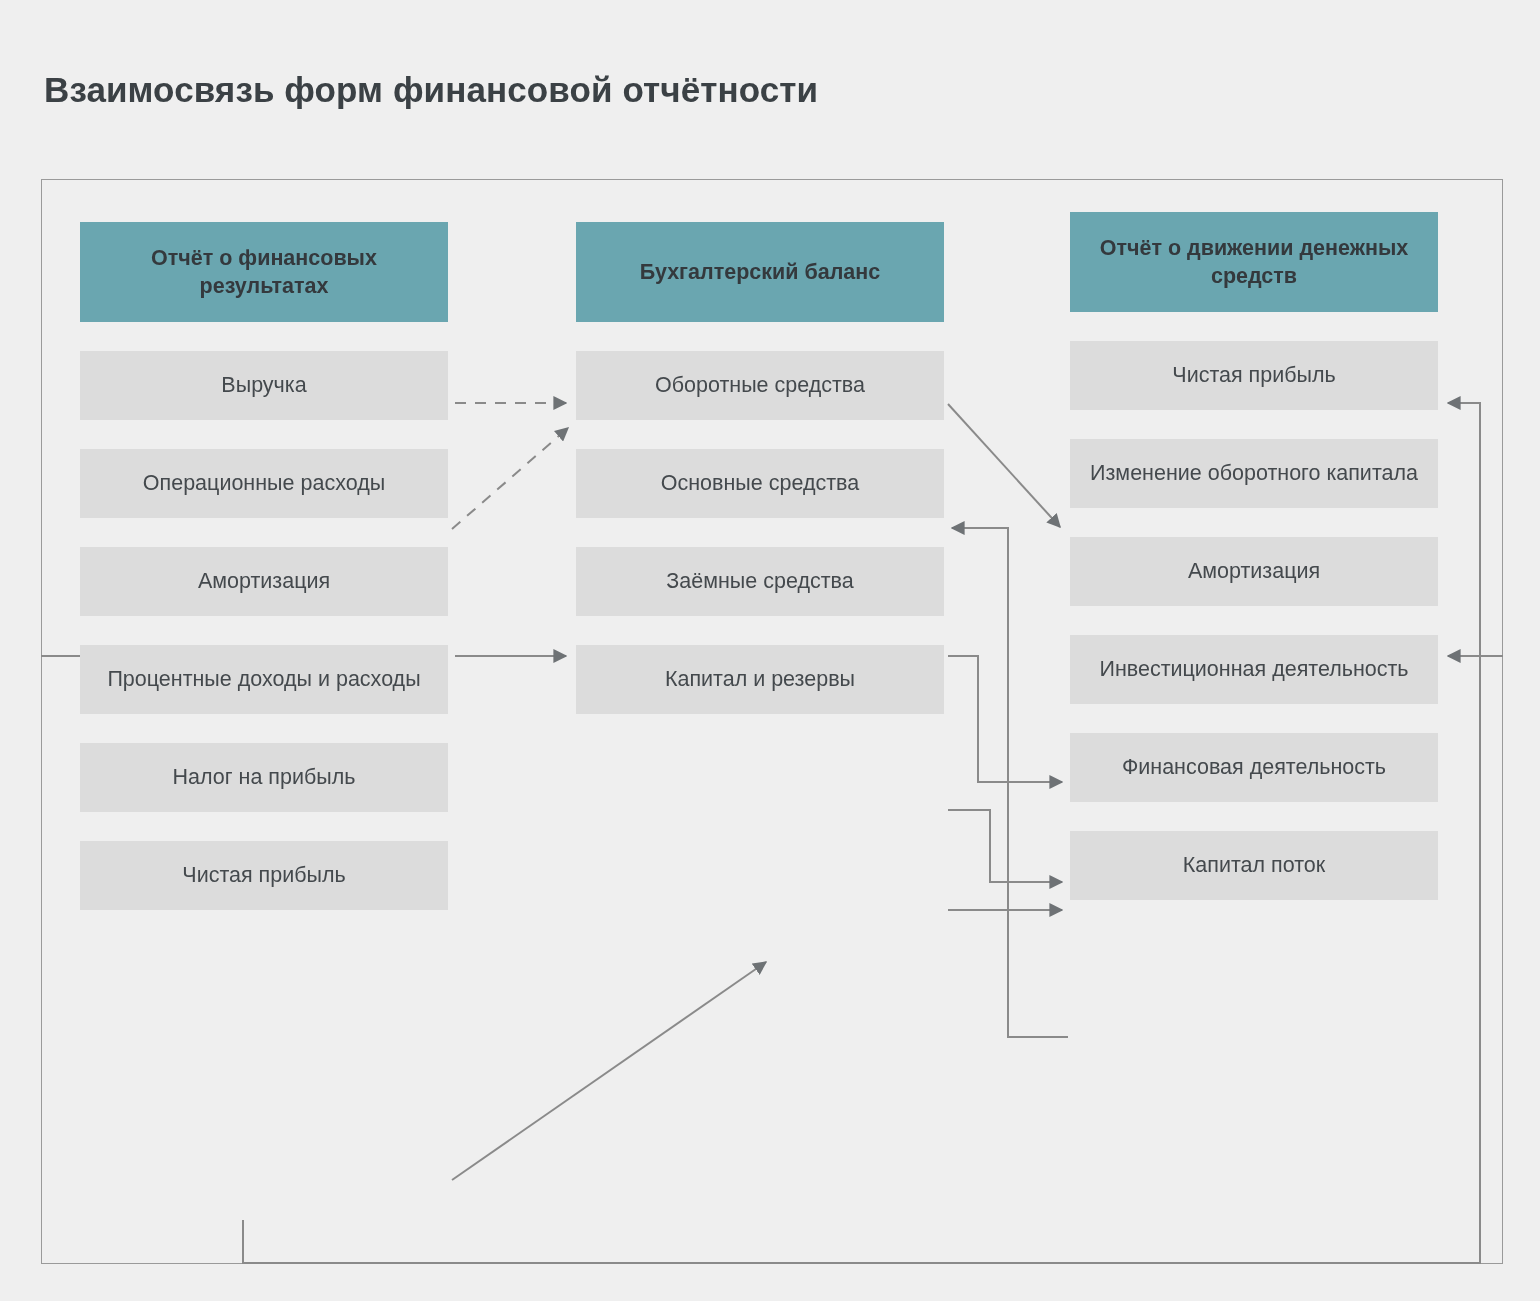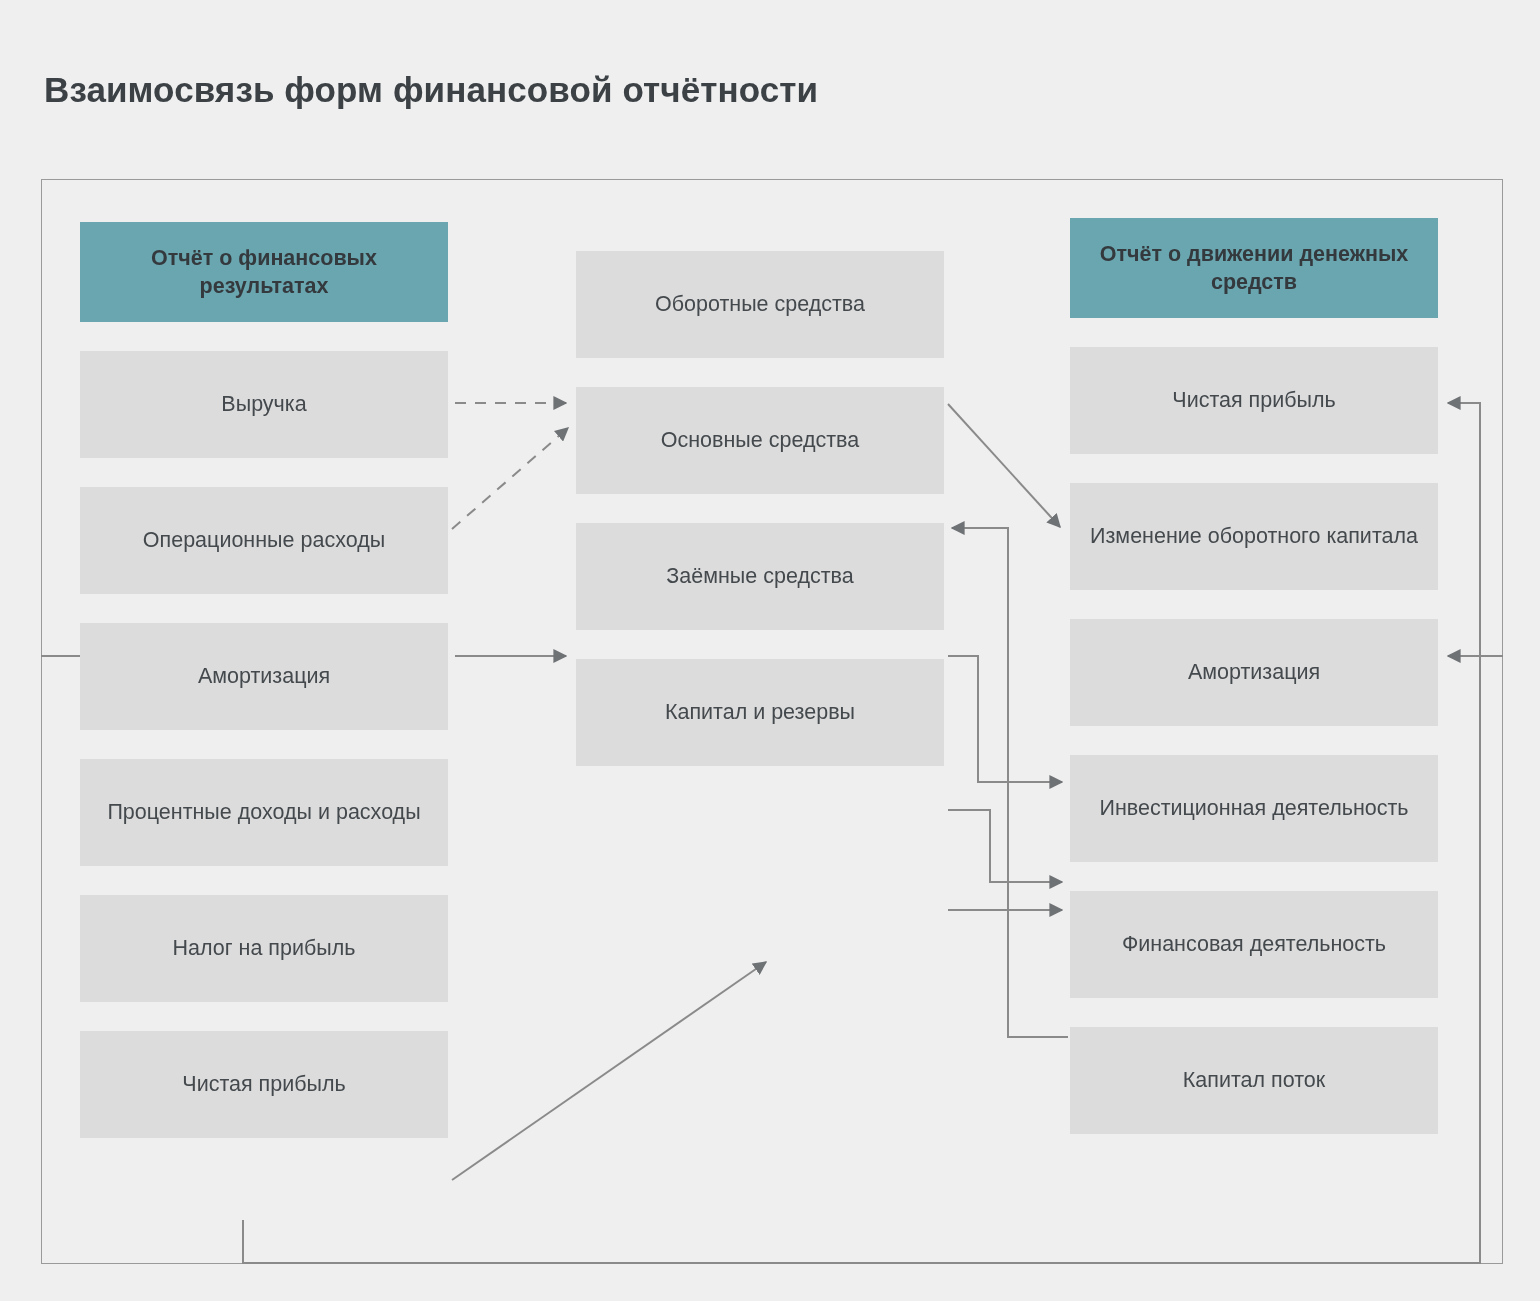--- a/index.html
+++ b/index.html
@@ -27,34 +27,34 @@
     background:transparent;
   }
   
   .frame-mask{position:absolute;background:#efefef;}
 
   #svg-layer{position:absolute;left:0;top:0;width:1540px;height:1301px;pointer-events:none;}
 
   .col{position:absolute;width:368px;}
   #col1{left:80px;top:222px;}
   #col2{left:576px;top:222px;}
-  #col3{left:1070px;top:218px;}
+  #col3{left:1070px;top:212px;}
 
   .col-header{
     height:100px;
     background:#6aa6b0;
     display:flex;align-items:center;justify-content:center;
     text-align:center;
     font-size:21.5px;font-weight:bold;line-height:1.32;
     color:#34393d;
     padding:0 16px;box-sizing:border-box;
   }
   .cell{
     position:relative;
-    height:107px;
+    height:69px;
     margin-top:29px;
     background:#dcdcdc;
     display:flex;align-items:center;justify-content:center;
     text-align:center;
     font-size:21.5px;line-height:1.32;
     color:#44494d;
     padding:0 11px;box-sizing:border-box;
   }
 </style>
 </head>
@@ -73,20 +73,21 @@
     <div class="col-header">Отчёт о финансовых результатах</div>
     <div class="cell">Выручка</div>
     <div class="cell">Операционные расходы</div>
     <div class="cell">Амортизация</div>
     <div class="cell">Процентные доходы и расходы</div>
     <div class="cell">Налог на прибыль</div>
     <div class="cell">Чистая прибыль</div>
   </div>
 
   <div class="col" id="col2">
+    <div class="col-header">Бухгалтерский баланс</div>
     <div class="cell">Оборотные средства</div>
     <div class="cell">Основные средства</div>
     <div class="cell">Заёмные средства</div>
     <div class="cell">Капитал и резервы</div>
   </div>
 
   <div class="col" id="col3">
     <div class="col-header">Отчёт о движении денежных средств</div>
     <div class="cell">Чистая прибыль</div>
     <div class="cell">Изменение оборотного капитала</div>

